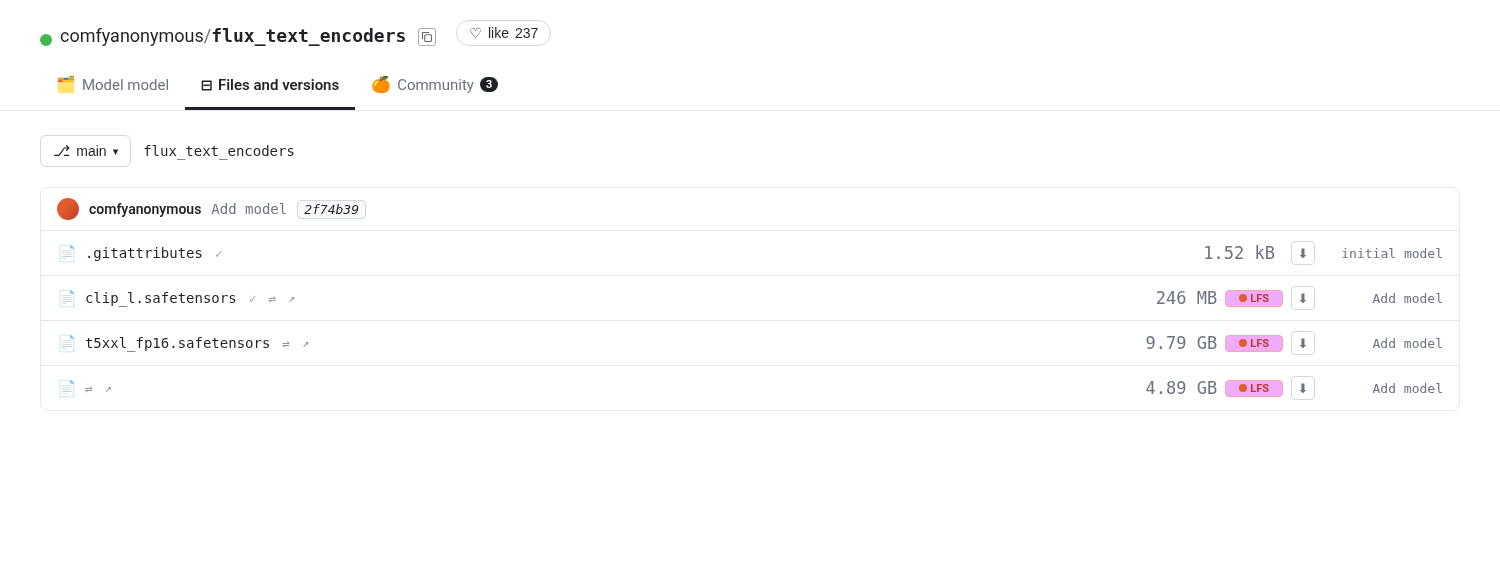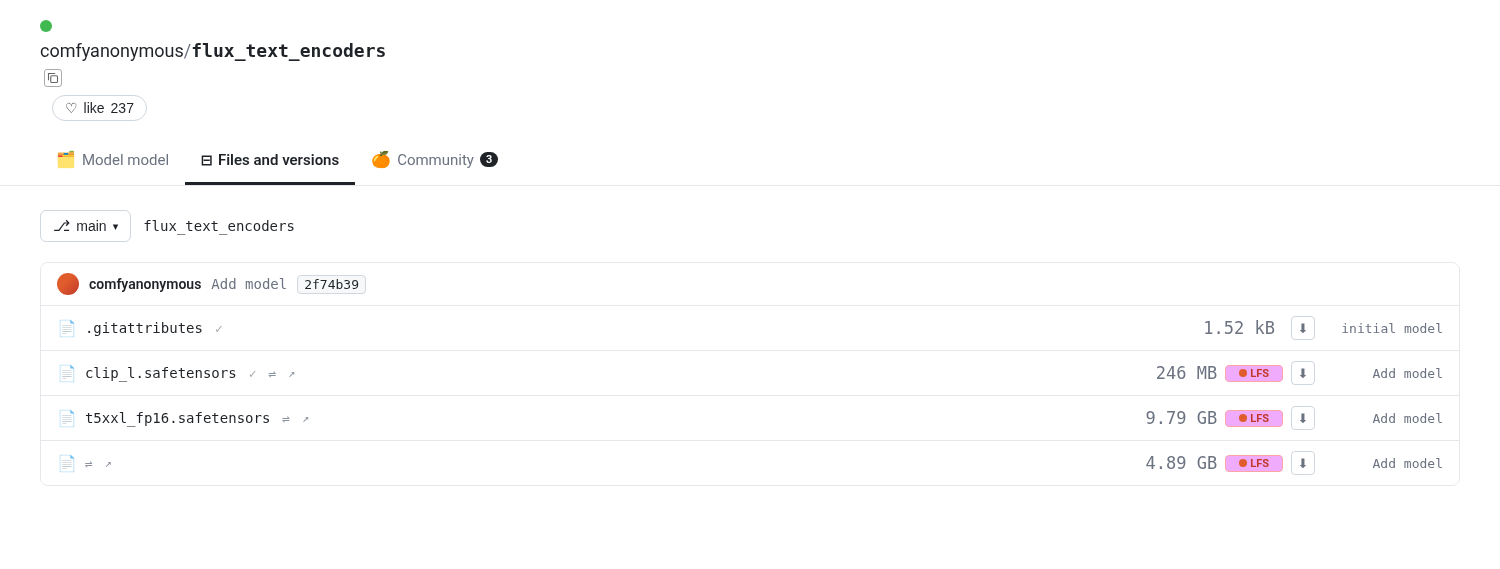--- a/index.html
+++ b/index.html
@@ -5,23 +5,22 @@
     * { box-sizing: border-box; margin: 0; padding: 0; }
     body {
       font-family: -apple-system, BlinkMacSystemFont, 'Segoe UI', Roboto, sans-serif;
       background: #fff;
       color: #1f2328;
       font-size: 14px;
     }
     .header {
       padding: 20px 40px 0 40px;
       display: flex;
-      align-items: flex-start;
+      align-items: flex-end;
       gap: 8px;
-      flex-direction: column;
     }
     .green-dot {
       width: 12px; height: 12px;
       border-radius: 50%;
       background: #3fb950;
       flex-shrink: 0;
     }
     .repo-path {
       font-size: 18px;
       color: #1f2328;
@@ -146,20 +145,21 @@
       font-family: 'SFMono-Regular', Consolas, monospace;
     }
     .commit-hash {
       font-size: 13px;
       color: #1f2328;
       font-family: 'SFMono-Regular', Consolas, monospace;
       border: 1px solid #d0d7de;
       border-radius: 4px;
       padding: 1px 6px;
       background: #f6f8fa;
+      font-style: italic;
     }
     .file-row {
       display: flex;
       align-items: center;
       padding: 10px 16px;
       border-bottom: 1px solid #e5e7eb;
       background: #fff;
     }
     .file-row:last-child { border-bottom: none; }
     .file-icon {

